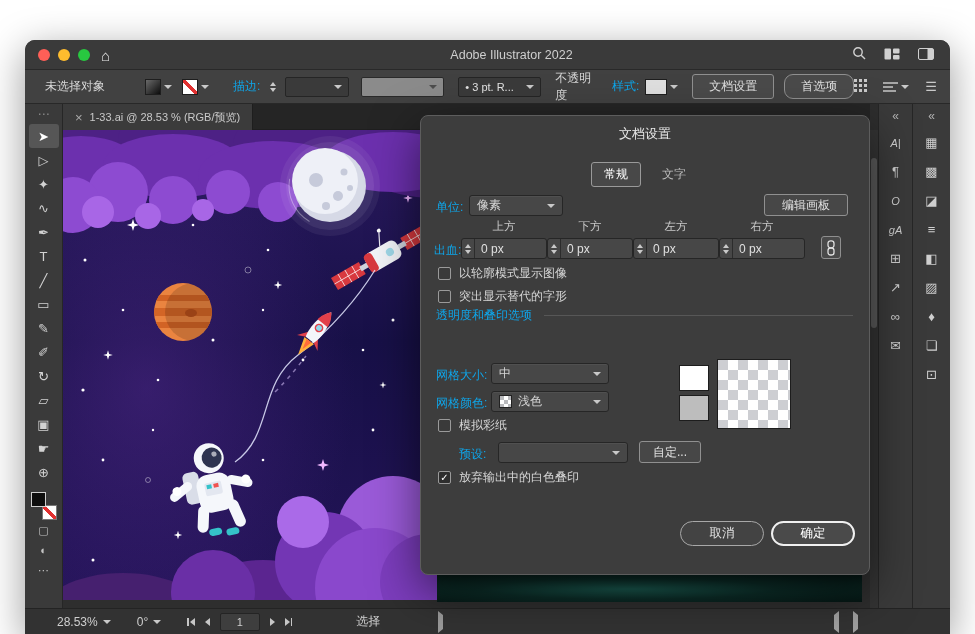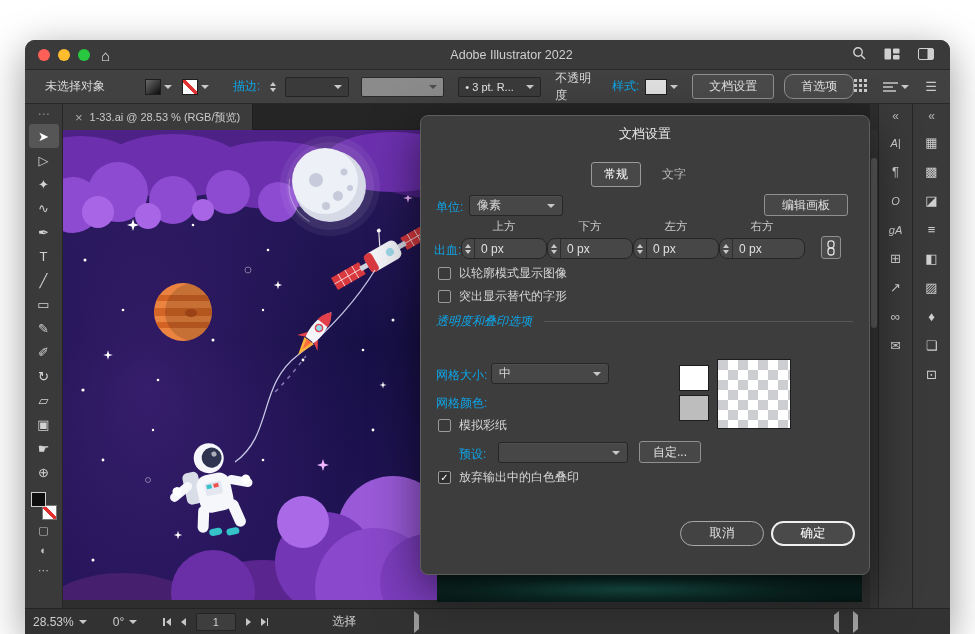--- a/index.html
+++ b/index.html
@@ -79,21 +79,21 @@
   .panelcol.c1 { left:853px; width:34px; }
   .panelcol.c2 { left:887px; width:38px; }
   .panel-head { height:24px; display:flex; align-items:center; justify-content:center; color:#b3b3b3; font-size:12px; }
   .panel-icon { width:100%; height:29px; display:flex; align-items:center; justify-content:center; color:#cfcfcf; font-size:13px; }
   .panel-icon.small { font-size:11px; font-style:italic; }
 
   
   .statusbar { position:absolute; left:0; right:0; bottom:0; height:26px; background:#323232; border-top:1px solid #232323;
                display:flex; align-items:center; color:#cfcfcf; font-size:12px; z-index:6; }
   .sb-group { display:flex; align-items:center; gap:5px; }
-  .sb-zoom { margin-left:8px; }
+  .sb-zoom { margin-left:32px; }
   .sb-rot { margin-left:26px; }
   .sb-nav { margin-left:26px; display:flex; align-items:center; gap:10px; }
   .navbtn { display:flex; align-items:center; gap:1px; }
   .nbar { width:1.5px; height:8px; background:#c6c6c6; }
   .tri-l { width:0;height:0;border-top:4px solid transparent;border-bottom:4px solid transparent;border-right:5px solid #c6c6c6; }
   .tri-r { width:0;height:0;border-top:4px solid transparent;border-bottom:4px solid transparent;border-left:5px solid #c6c6c6; }
   .sb-page { width:40px; height:18px; border:1px solid #242424; background:#3e3e3e; border-radius:2px;
              display:flex; align-items:center; justify-content:center; font-size:11px; }
   .sb-status { margin-left:64px; }
   .sb-flyout { margin-left:58px; }
@@ -110,30 +110,30 @@
   .dlg-tab.active { color:#ffffff; border-color:#9a9a9a; background:#484848; }
   .abs { position:absolute; }
   .dlabel { color:#0ea5e9; white-space:nowrap;text-align:center; }
   .select { display:flex; align-items:center; justify-content:space-between; padding:0 7px; background:#474747; border:1px solid #262626;
             border-radius:3px; height:21px; box-shadow:inset 0 1px 0 rgba(255,255,255,.05); white-space:nowrap; }
   .dbtn { display:flex; align-items:center; justify-content:center; border:1px solid #909090; border-radius:3px; background:#474747;
           color:#e0e0e0; white-space:nowrap; }
   .bleed-grid { position:absolute; left:40px; top:103px; display:flex; gap:0; }
   .bleed-col { width:86px; }
   .bleed-lab { text-align:center; font-size:11.5px; color:#c9c9c9; margin-bottom:4px; }
-  .nfield { display:flex; align-items:center; background:#474747; border:1px solid #262626; border-radius:8px; height:21px; }
+  .nfield { display:flex; align-items:center; background:#474747; border:1px solid #262626; border-radius:3px; height:21px; }
   .nfield .stepper { height:100%; border-right:1px solid #2c2c2c; }
   .nval { padding-left:6px; font-size:12px; color:#e0e0e0; }
   .chain { position:absolute; left:400px; top:120px; width:20px; height:23px; border:1px solid #8f8f8f; border-radius:3px;
            background:#4a4a4a; display:flex; align-items:center; justify-content:center; }
   .checkbox-row { position:absolute; display:flex; align-items:center; gap:8px; }
   .checkbox { width:13px; height:13px; border:1px solid #9a9a9a; border-radius:2px; background:#3a3a3a; display:flex;
               align-items:center; justify-content:center; font-size:10px; color:#ffffff; flex:none; }
   .checkbox.checked { background:#2e2e2e; }
-  .section-row { position:absolute; left:15px; right:16px; top:197px; display:flex; align-items:center;font-style:italic; }
+  .section-row { position:absolute; left:15px; right:16px; top:191px; display:flex; align-items:center; }
   .section-line { flex:1; height:1px; background:#575757; margin-left:12px; }
   .preview-white { position:absolute; left:258px; top:249px; width:30px; height:26px; background:#ffffff; border:1px solid #1d1d1d; }
   .preview-gray  { position:absolute; left:258px; top:279px; width:30px; height:26px; background:#bdbdbd; border:1px solid #1d1d1d; }
   .preview-checker { position:absolute; left:296px; top:243px; width:74px; height:70px; border:1px solid #1d1d1d;
                      background:repeating-conic-gradient(#ffffff 0% 25%, #cdced2 0% 50%); background-size:20px 20px; }
   .mini-checker { width:13px; height:13px; margin-right:6px; border:1px solid #222;
                   background:repeating-conic-gradient(#ffffff 0% 25%, #b9babd 0% 50%); background-size:8px 8px; }
   .pill { position:absolute; top:405px; height:25px; width:84px; border-radius:13px; border:1px solid #a8a8a8; background:#434343;
           color:#e4e4e4; display:flex; align-items:center; justify-content:center; font-size:12.5px; }
   .pill.primary { border:2px solid #f0f0f0; color:#ffffff; background:#4a4a4a; }
@@ -575,20 +575,27 @@
       <span class="section-line"></span>
     </div>
 
     <span class="abs dlabel" style="left:15px; top:251px;">网格大小:</span>
     <div class="abs select" style="left:70px; top:247px; width:118px;">
       <span>中</span>
       <span class="car"></span>
     </div>
 
     <span class="abs dlabel" style="left:15px; top:279px;">网格颜色:</span>
+    <div class="abs select" style="left:70px; top:275px; width:118px;">
+      <span style="display:flex;align-items:center;">
+        <span class="mini-checker"></span>
+        <span>浅色</span>
+      </span>
+      <span class="car"></span>
+    </div>
 
     <div class="preview-white"></div>
     <div class="preview-gray"></div>
     <div class="preview-checker"></div>
 
     <div class="checkbox-row" style="left:17px; top:301px;">
       <span class="checkbox"></span>
       <span>模拟彩纸</span>
     </div>
 

